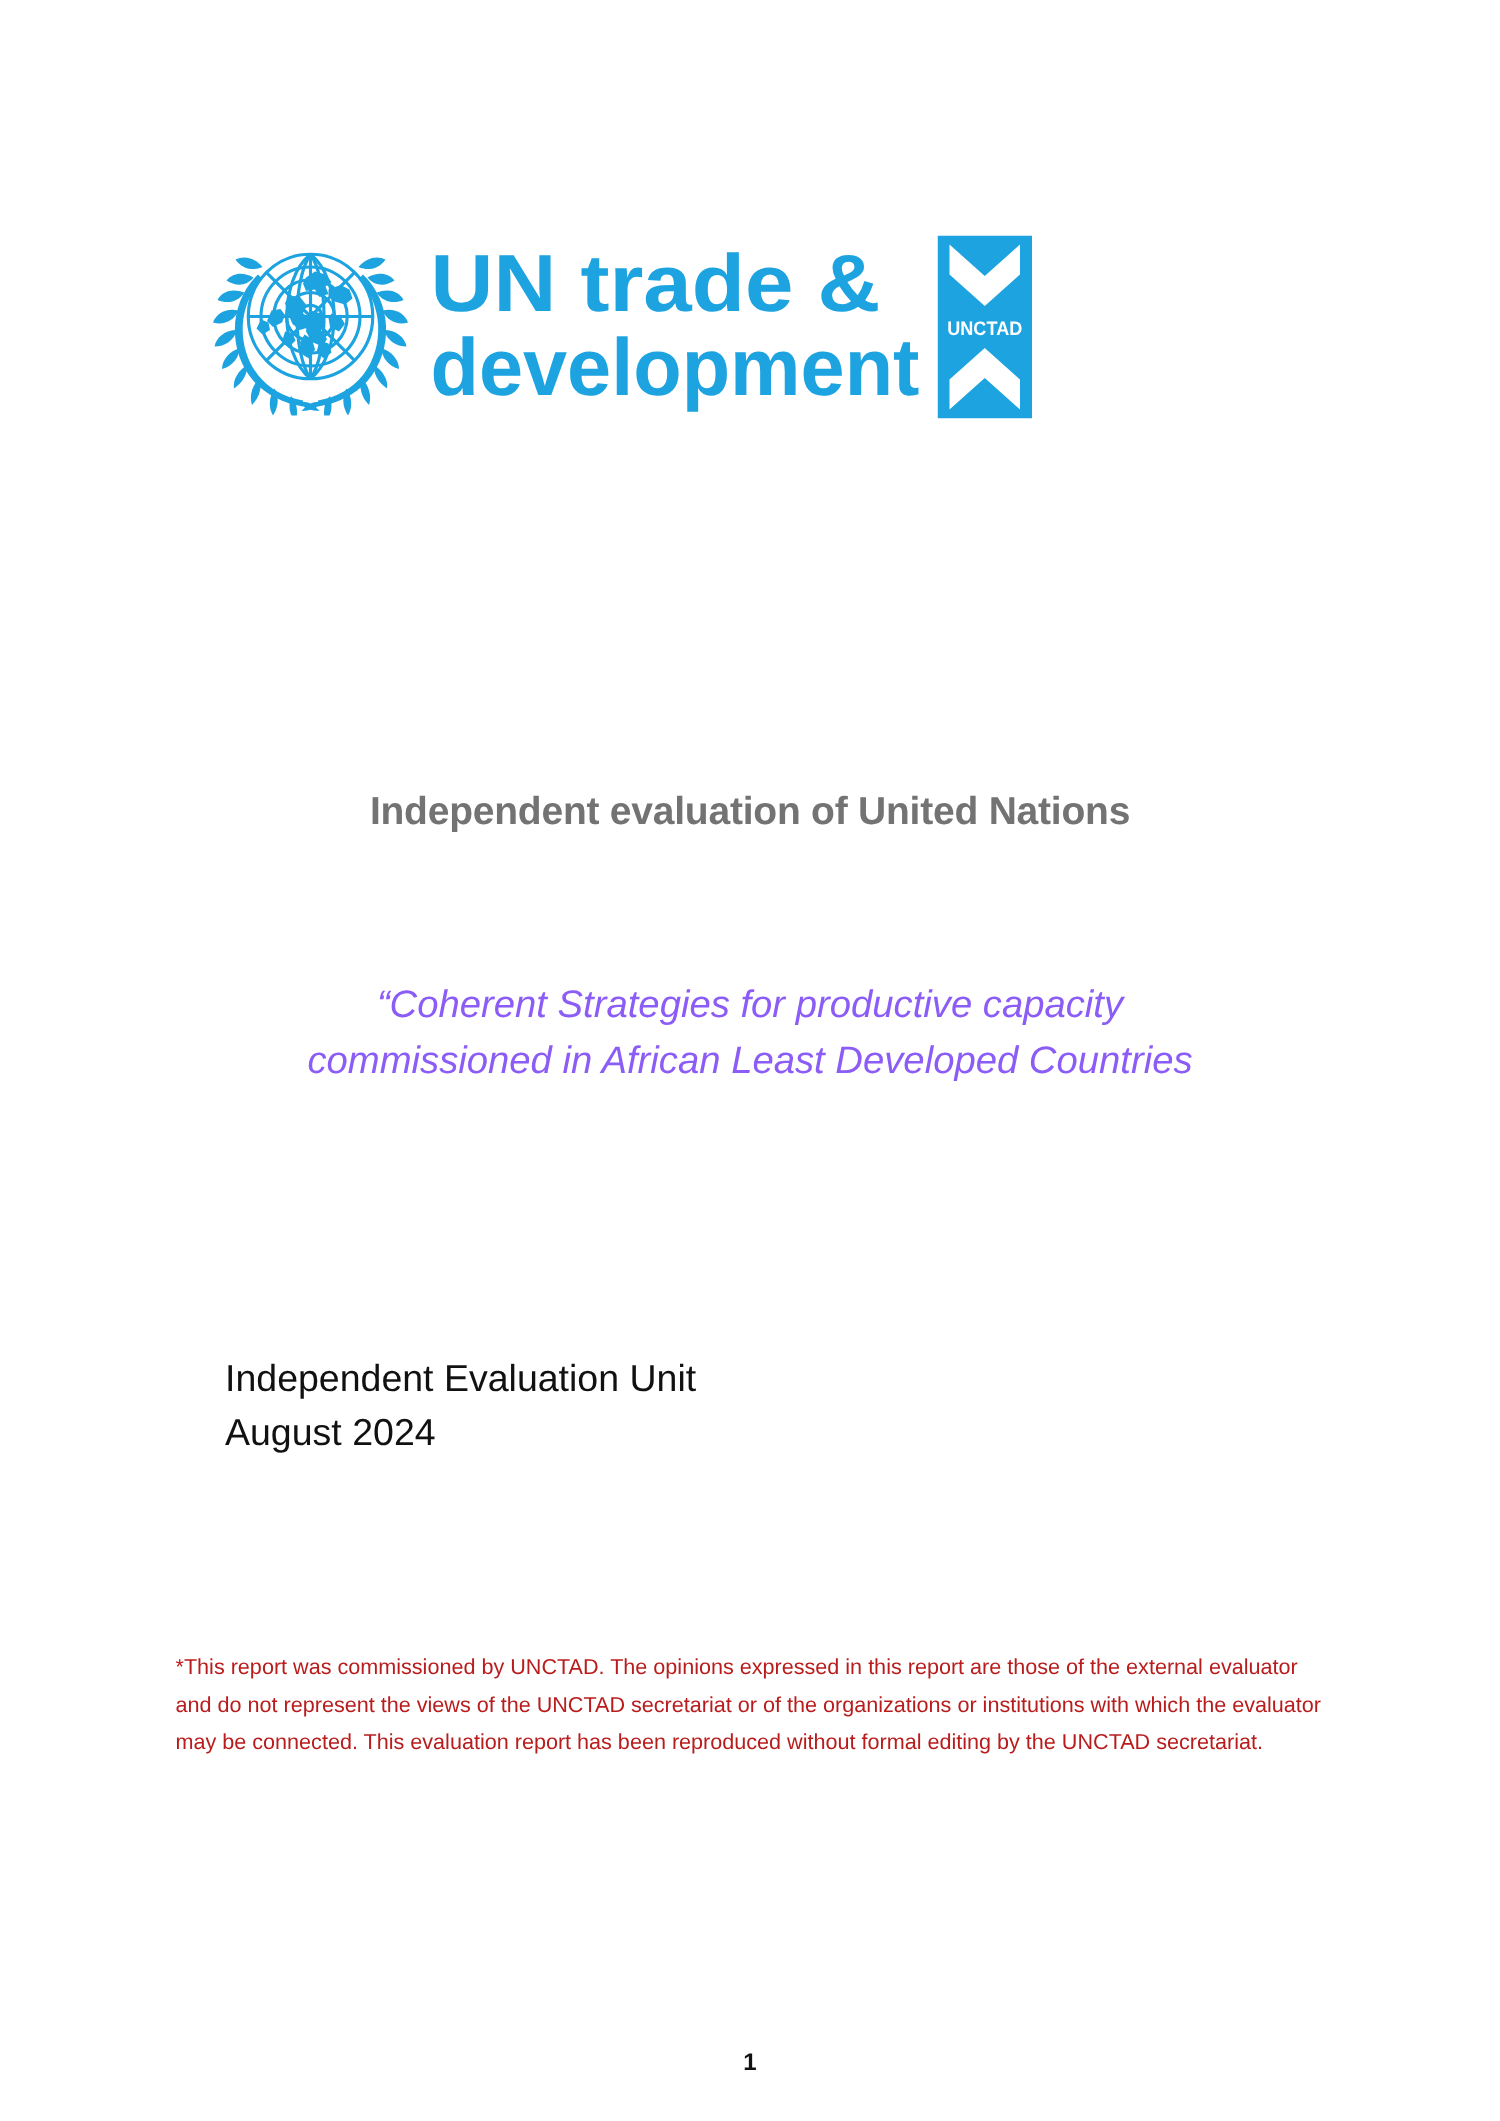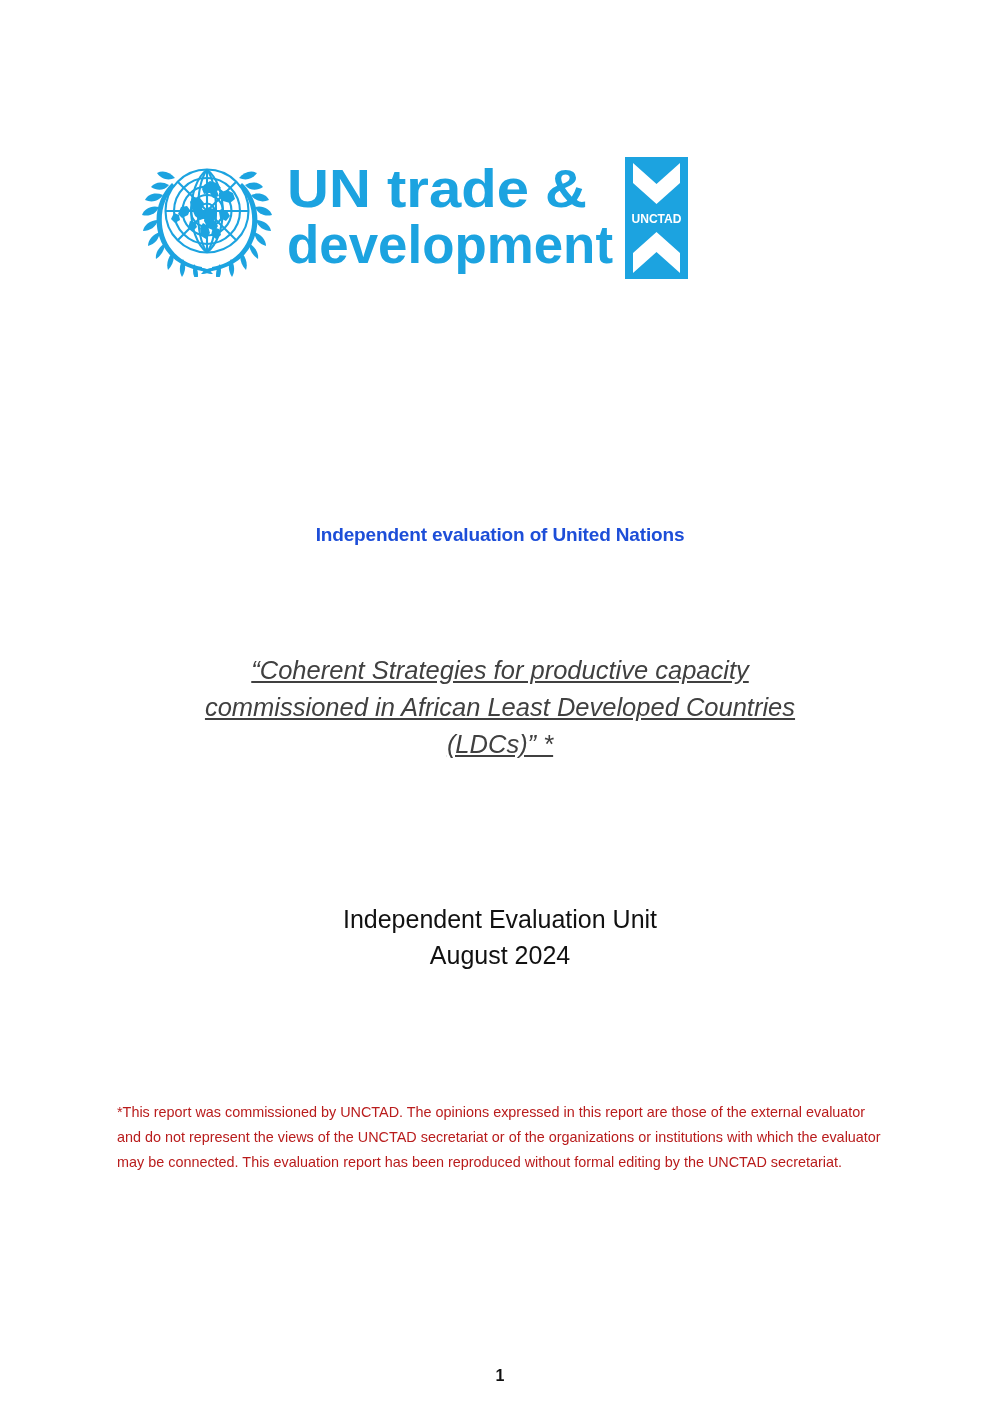--- a/index.html
+++ b/index.html
@@ -61,52 +61,50 @@
 
   
   .title-block {
     position: absolute;
     left: 130px;
     top: 522px;
     width: 740px;
     text-align: center;
   }
   .doc-title {
-    font-size: 19px;
+    font-size: 26px;
     font-weight: bold;
     line-height: 1.42;
     letter-spacing: -0.15px;
-    color: #1d4ed8;
+    color: #737373;
     margin: 0;
   }
 
   .subtitle-block {
     position: absolute;
     left: 110px;
     top: 652px;
     width: 780px;
     text-align: center;
   }
   .doc-subtitle {
     font-size: 25.5px;
     font-style: italic;
     font-weight: normal;
     line-height: 1.46;
-    color: #404040;
-    margin: 0;
-    text-decoration: underline;
+    color: #8b5cf6;
+    margin: 0;
   }
 
   
   .unit-block {
     position: absolute;
     left: 150px;
     top: 902px;
     width: 700px;
-    text-align: center;
   }
   .unit-line {
     font-size: 25px;
     font-weight: normal;
     line-height: 1.42;
     color: #111111;
     margin: 0;
   }
 
   
@@ -229,21 +227,20 @@
     </div>
   </div>
 
   <div class="title-block">
     <div class="doc-title">Independent evaluation of United Nations</div>
   </div>
 
   <div class="subtitle-block">
     <div class="doc-subtitle">“Coherent Strategies for productive capacity</div>
     <div class="doc-subtitle">commissioned in African Least Developed Countries</div>
-    <div class="doc-subtitle">(LDCs)” *</div>
   </div>
 
   <div class="unit-block">
     <div class="unit-line">Independent Evaluation Unit</div>
     <div class="unit-line">August 2024</div>
   </div>
 
   <div class="footnote">
     <p>*This report was commissioned by UNCTAD. The opinions expressed in this report are those of the external evaluator and do not represent the views of the UNCTAD secretariat or of the organizations or institutions with which the evaluator may be connected. This evaluation report has been reproduced without formal editing by the UNCTAD secretariat.</p>
   </div>

